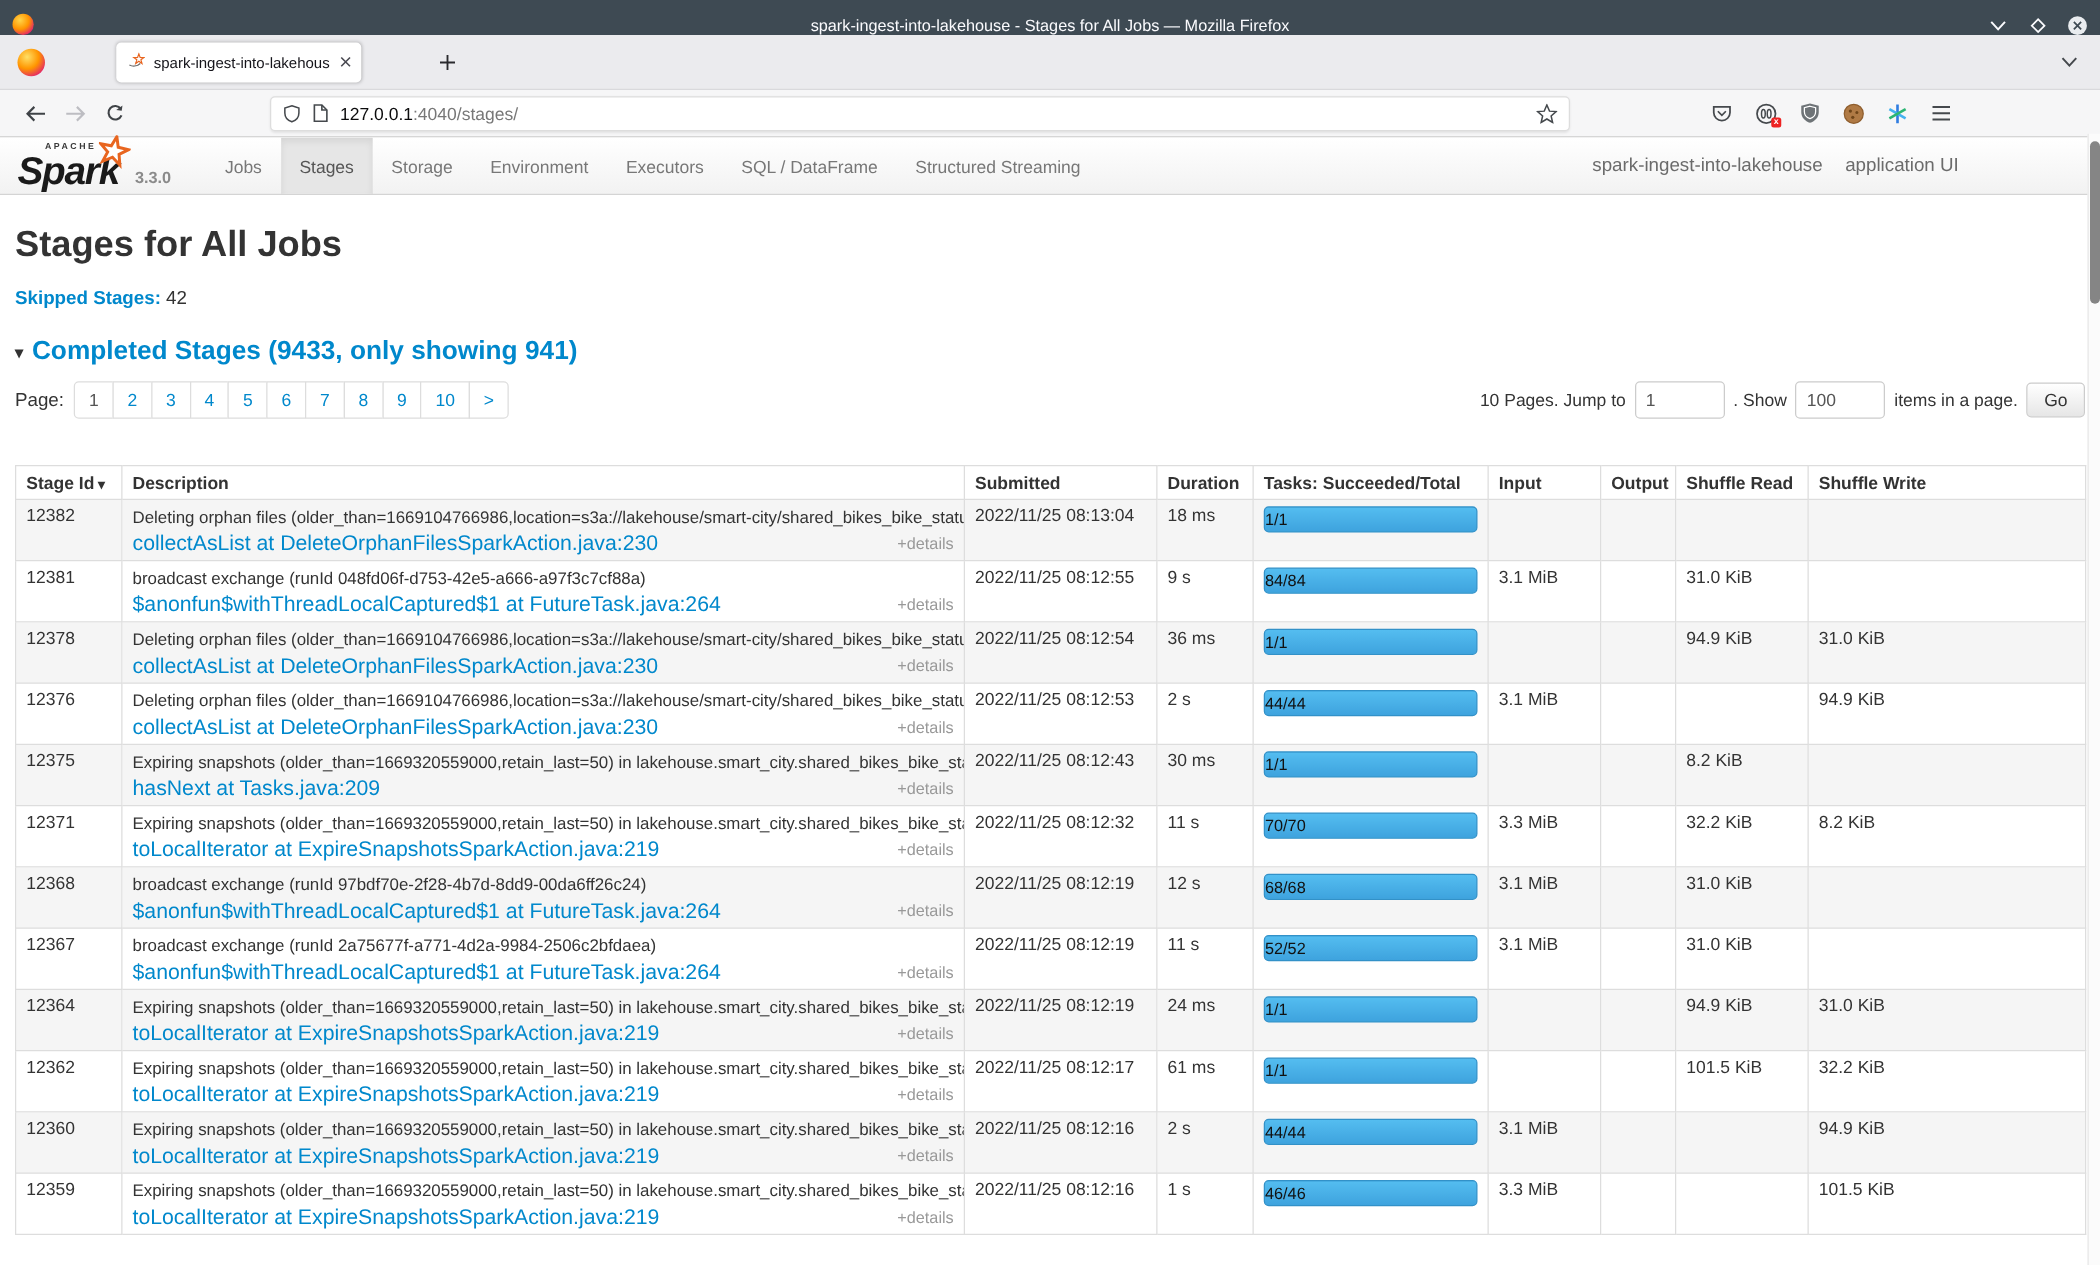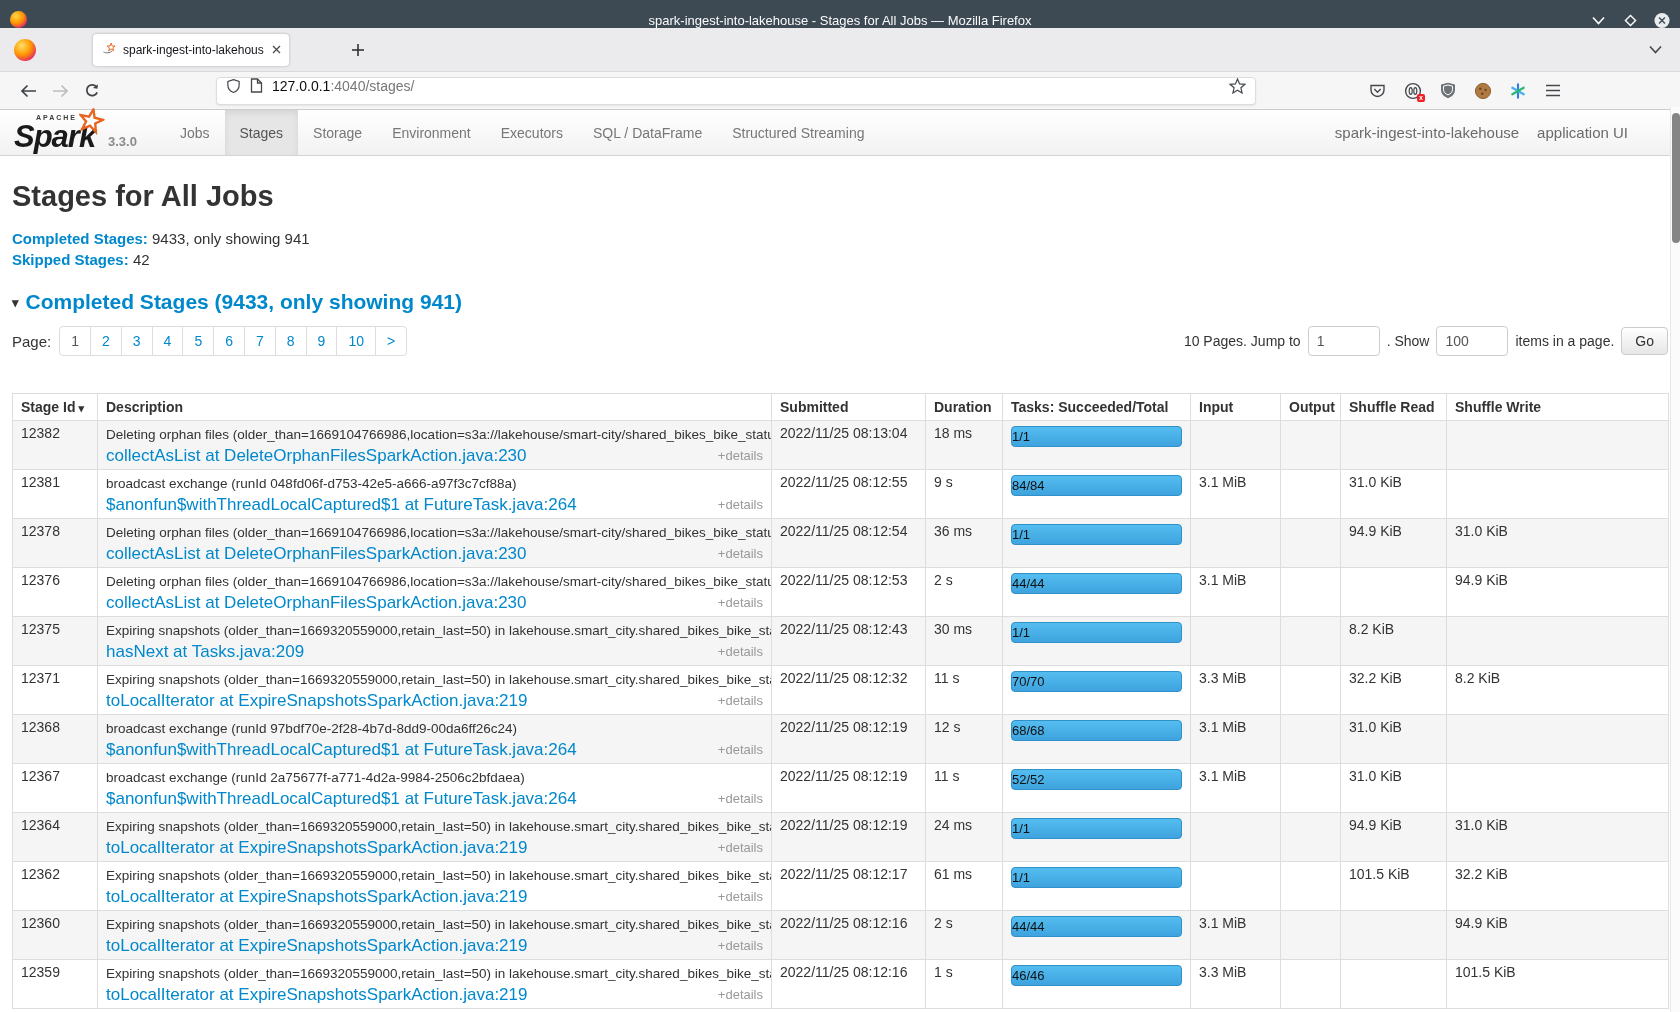--- a/index.html
+++ b/index.html
@@ -26,32 +26,32 @@
   .tab-title { font-size:12px; color:#15141a; white-space:nowrap; overflow:hidden; flex:1; }
   .tab-close { flex:0 0 auto; display:flex; }
   .new-tab { margin-left:14px; display:flex; }
   .tabs-chevron { margin-left:auto; margin-right:8px; display:flex; }
 
   .toolbar { height:38px; background:#f6f6f7; border-bottom:1px solid #cccccc;
              display:flex; align-items:center; padding:0 12px; }
   .nav-btn { width:32px; height:28px; display:flex; align-items:center; justify-content:center; }
   .urlbar { margin-left:108px; width:1040px; height:28px; background:#fff;
             border:1px solid #ddd; border-radius:4px; box-shadow:0 1px 2px rgba(0,0,0,.08);
-            display:flex; align-items:flex-start; padding:0 9px; gap:9px; }
+            display:flex; align-items:center; padding:0 9px; gap:9px; }
   .url-text { flex:1; font-size:14px; color:#0c0c0d; white-space:nowrap; overflow:hidden; }
   .url-text .dim { color:#777; }
   .toolbar-icons { margin-left:112px; display:flex; align-items:center; gap:16px; }
   .ticon { width:19px; height:19px; display:flex; align-items:center; justify-content:center; position:relative; }
   .badge-x { position:absolute; right:-3px; bottom:-2px; width:8px; height:8px; background:#e22; border-radius:2px;
              color:#fff; font-size:7px; line-height:8px; text-align:center; font-weight:bold; }
 
   
   .spark-navbar { height:46px; background:linear-gradient(#ffffff,#f2f2f2);
                   border-bottom:1px solid #d4d4d4; display:flex; align-items:stretch;
-                  padding-right:52px; }
+                  padding-right:113px; }
   .brand { display:flex; align-items:flex-end; padding:2px 14px 4px 14px; gap:6px; }
   .spark-logo { position:relative; width:88px; height:40px; }
   .apache-txt { position:absolute; top:3px; left:22px; font-size:7px; font-weight:bold;
                 letter-spacing:2px; color:#3a3a3a; }
   .spark-word { position:absolute; bottom:-4px; left:0; font-size:31px; font-weight:bold;
                 font-style:italic; letter-spacing:-1px; color:#1a1a1a; }
   .spark-star { position:absolute; top:-3px; right:-2px; }
   .version { font-size:13px; font-weight:bold; color:#8a8a8a; padding-bottom:2px; }
   .nav-items { display:flex; align-items:stretch; margin-left:14px; }
   .nav-item { display:flex; align-items:center; padding:0 15px; font-size:14px;
@@ -262,24 +262,20 @@
     </div>
   <div class="app-id">
     <b>spark-ingest-into-lakehouse</b>
     <span>application UI</span>
   </div>
 </div>
 
 <div class="content">
   <h1 class="page-title">Stages for All Jobs</h1>
 
-  <div class="summary-line">
-    <span class="lbl">Completed Stages:</span>
-    <span>9433, only showing 941</span>
-  </div>
   <div class="summary-line">
     <span class="lbl">Skipped Stages:</span>
     <span>42</span>
   </div>
 
   <div class="section-head">
     <span class="arr">▾</span>
     <span>Completed Stages (9433, only showing 941)</span>
   </div>
 

